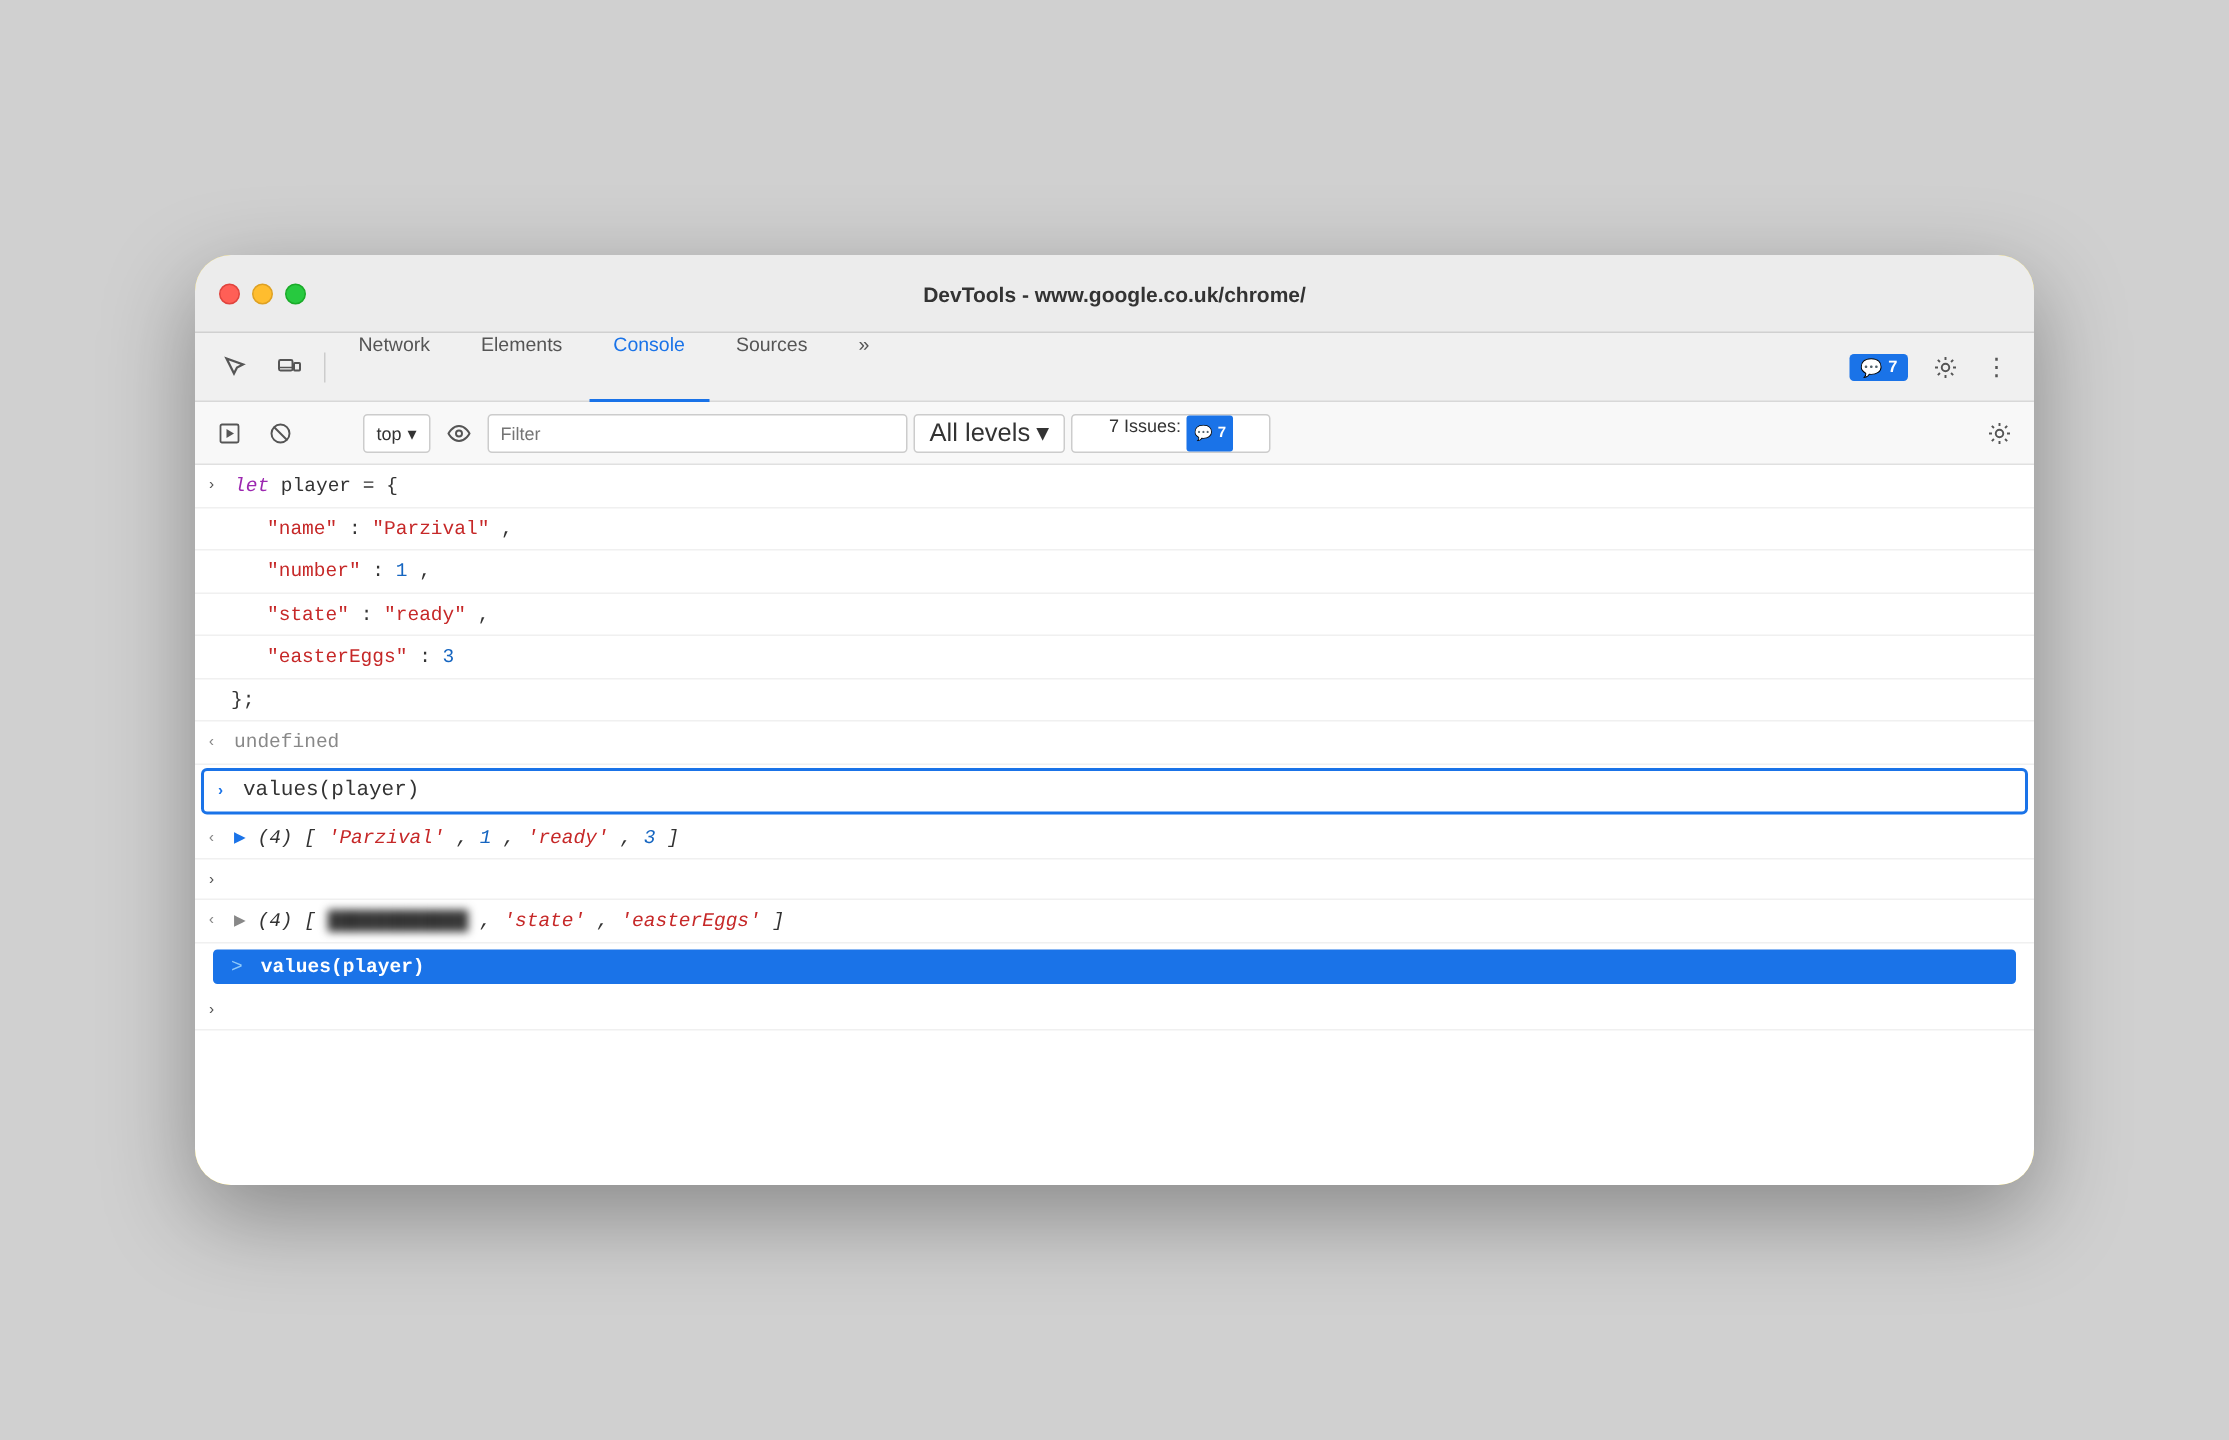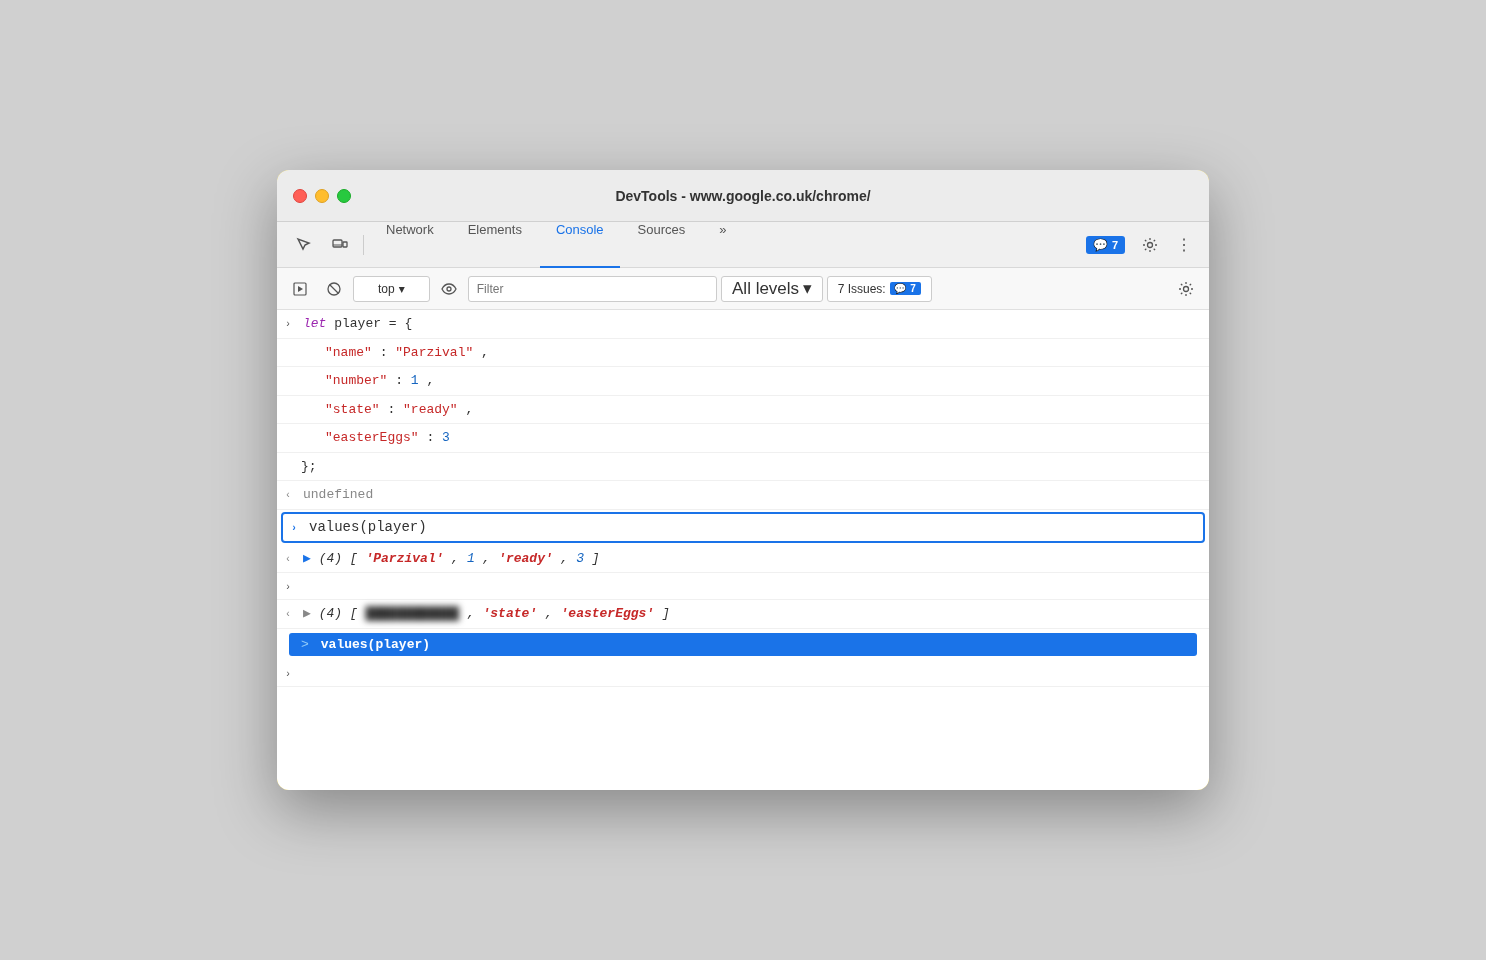--- a/index.html
+++ b/index.html
@@ -7,23 +7,23 @@
     body {
       background: #d0d0d0;
       display: flex;
       align-items: center;
       justify-content: center;
       min-height: 100vh;
       font-family: -apple-system, BlinkMacSystemFont, 'Helvetica Neue', sans-serif;
     }
 
     .window {
-      width: 932px;
+      width: 1226px;
       background: #fde047;
-      border-radius: 12px;
+      border-radius: 24px;
       box-shadow: 0 20px 60px rgba(0,0,0,0.35);
       overflow: hidden;
     }
 
     
     .title-bar {
       background: #ececec;
       height: 52px;
       display: flex;
       align-items: center;
@@ -158,28 +158,29 @@
       justify-content: center;
       border-radius: 3px;
       cursor: pointer;
       color: #555;
       font-size: 14px;
     }
     .context-selector {
       display: flex;
       align-items: center;
       gap: 4px;
-      padding: 0 24px;
+      padding: 0 8px;
       height: 26px;
       border: 1px solid #ccc;
       border-radius: 3px;
       font-size: 12px;
       color: #333;
       cursor: pointer;
       background: white;
+      margin-left: 36px;
     }
     .filter-input {
       flex: 1;
       max-width: 280px;
       height: 26px;
       border: 1px solid #ccc;
       border-radius: 3px;
       padding: 0 8px;
       font-size: 12px;
       color: #999;
@@ -195,23 +196,22 @@
       border: 1px solid #ccc;
       border-radius: 3px;
       font-size: 17px;
       color: #333;
       cursor: pointer;
       background: white;
       white-space: nowrap;
     }
     .issues-btn {
       display: flex;
-      align-items: center;
       gap: 4px;
-      padding: 0 10px;
+      padding: 0 24px;
       height: 26px;
       border: 1px solid #ccc;
       border-radius: 3px;
       font-size: 12px;
       color: #333;
       cursor: pointer;
       background: white;
       white-space: nowrap;
     }
     .toolbar-spacer { flex: 1; }
@@ -262,21 +262,21 @@
       border-radius: 4px;
       margin: 2px 4px;
       padding: 3px 8px;
     }
 
     
     .result-line {
       color: #333;
       font-style: italic;
     }
-    .arr-str { color: #c62828; font-style: italic; font-weight: bold; }
+    .arr-str { color: #c62828; font-style: italic; }
     .arr-num { color: #1565c0; font-style: italic; }
 
     
     .autocomplete-bar {
       display: flex;
       align-items: center;
       background: #1a73e8;
       color: white;
       padding: 4px 12px;
       font-family: 'Courier New', 'Monaco', monospace;

